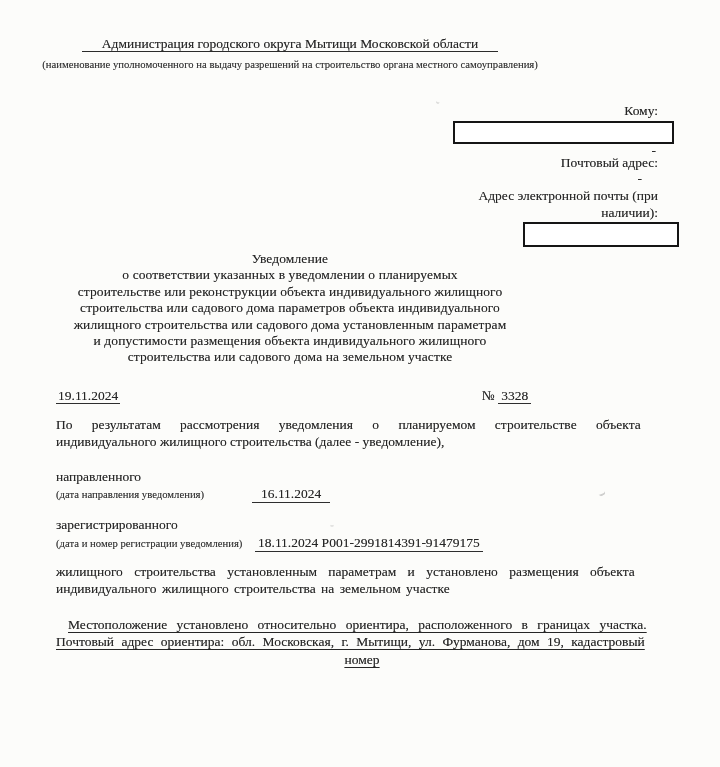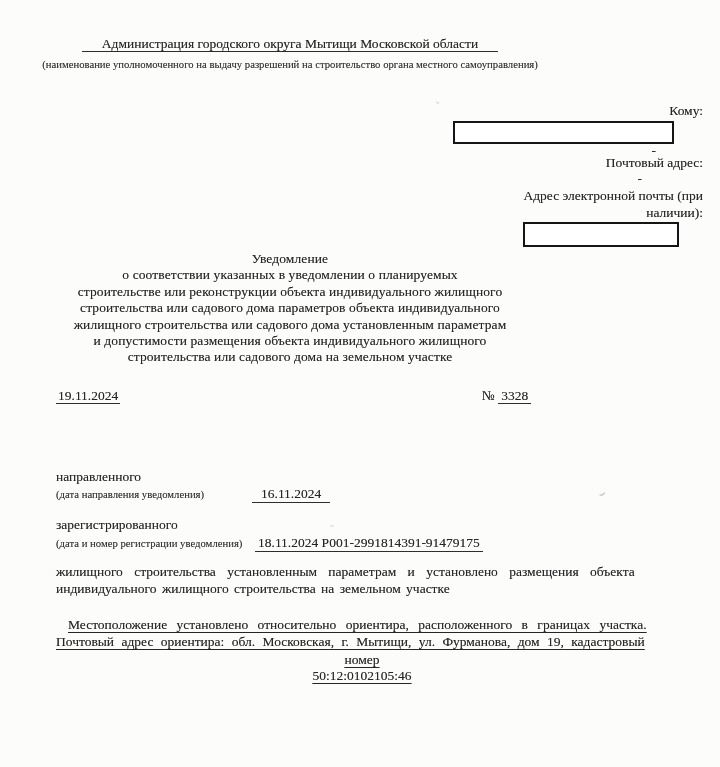--- a/index.html
+++ b/index.html
@@ -9,21 +9,21 @@
     background:#fcfcfa;
     font-family:"Liberation Serif","DejaVu Serif",serif;
     color:#262626;
     overflow:hidden;
     text-shadow:0 0 .5px rgba(45,45,45,.45);
   }
   .abs{position:absolute;}
   .full{left:0;width:580px;}
   .c{left:56px;width:612px;}
   .center{text-align:center;}
-  .rightcol{left:0;width:658px;text-align:right;padding-left:45px;}
+  .rightcol{left:0;width:658px;text-align:right;}
   .fs-body{font-size:13.5px;line-height:16px;}
   .fs-small{font-size:10.7px;line-height:13px;color:#333;}
   .preline{white-space:pre-line;}
   .u-span{border-bottom:1.2px solid #2e2e2e;}
   .u-text{text-decoration:underline;text-underline-offset:2.5px;text-decoration-thickness:1px;}
   .org-underline{border-bottom:1.5px solid #2b2b2b;padding:0 20px;}
   .box{
     position:absolute;
     background:#ffffff;
     border:2.5px solid #151515;
@@ -66,20 +66,24 @@
 строительства или садового дома параметров объекта индивидуального
 жилищного строительства или садового дома установленным параметрам
 и допустимости размещения объекта индивидуального жилищного
 строительства или садового дома на земельном участке</div>
 
   <div class="abs c row" style="top:388px;">
     <span class="u-span" style="padding:0 2px;">19.11.2024</span>
     <span class="abs" style="left:426px;top:0;"><span>№</span> <span class="u-span" style="padding:0 3px;">3328</span></span>
   </div>
 
+  <div class="abs c para" style="top:416px;">
+    <div class="ws16">По результатам рассмотрения уведомления о планируемом строительстве объекта</div>
+    <div>индивидуального жилищного строительства (далее - уведомление),</div>
+  </div>
 
   <div class="abs c fs-body" style="top:469px;">направленного</div>
   <div class="abs c row" style="top:486px;">
     <span class="fs-small">(дата направления уведомления)</span>
     <span class="abs val" style="left:196px;top:0;padding:0 9px;">16.11.2024</span>
   </div>
 
   <div class="abs c fs-body" style="top:517px;">зарегистрированного</div>
   <div class="abs c row" style="top:535px;">
     <span class="fs-small">(дата и номер регистрации уведомления)</span>
@@ -87,19 +91,18 @@
   </div>
 
   <div class="abs c para" style="top:563px;">
     <div class="ws8">жилищного строительства установленным параметрам и установлено размещения объекта</div>
     <div class="ws2">индивидуального жилищного строительства на земельном участке</div>
   </div>
 
   <div class="abs c fs-body u-text ws6" style="top:617px;padding-left:12px;">Местоположение установлено относительно ориентира, расположенного в границах участка.</div>
   <div class="abs c fs-body u-text ws4" style="top:634px;">Почтовый адрес ориентира: обл. Московская, г. Мытищи, ул. Фурманова, дом 19, кадастровый</div>
   <div class="abs c fs-body u-text center" style="top:652px;">номер</div>
-  <div class="abs c fs-body u-text center" style="top:668px;">50:12:0102105:46</div>
 
   <div class="speck" style="left:598px;top:489px;width:7px;height:5px;transform:rotate(-25deg);"></div>
   <div class="speck" style="left:330px;top:522px;width:4px;height:3px;opacity:.25;"></div>
   <div class="speck" style="left:436px;top:99px;width:4px;height:3px;opacity:.3;transform:rotate(15deg);"></div>
 
 </div>
 
 </body></html>

